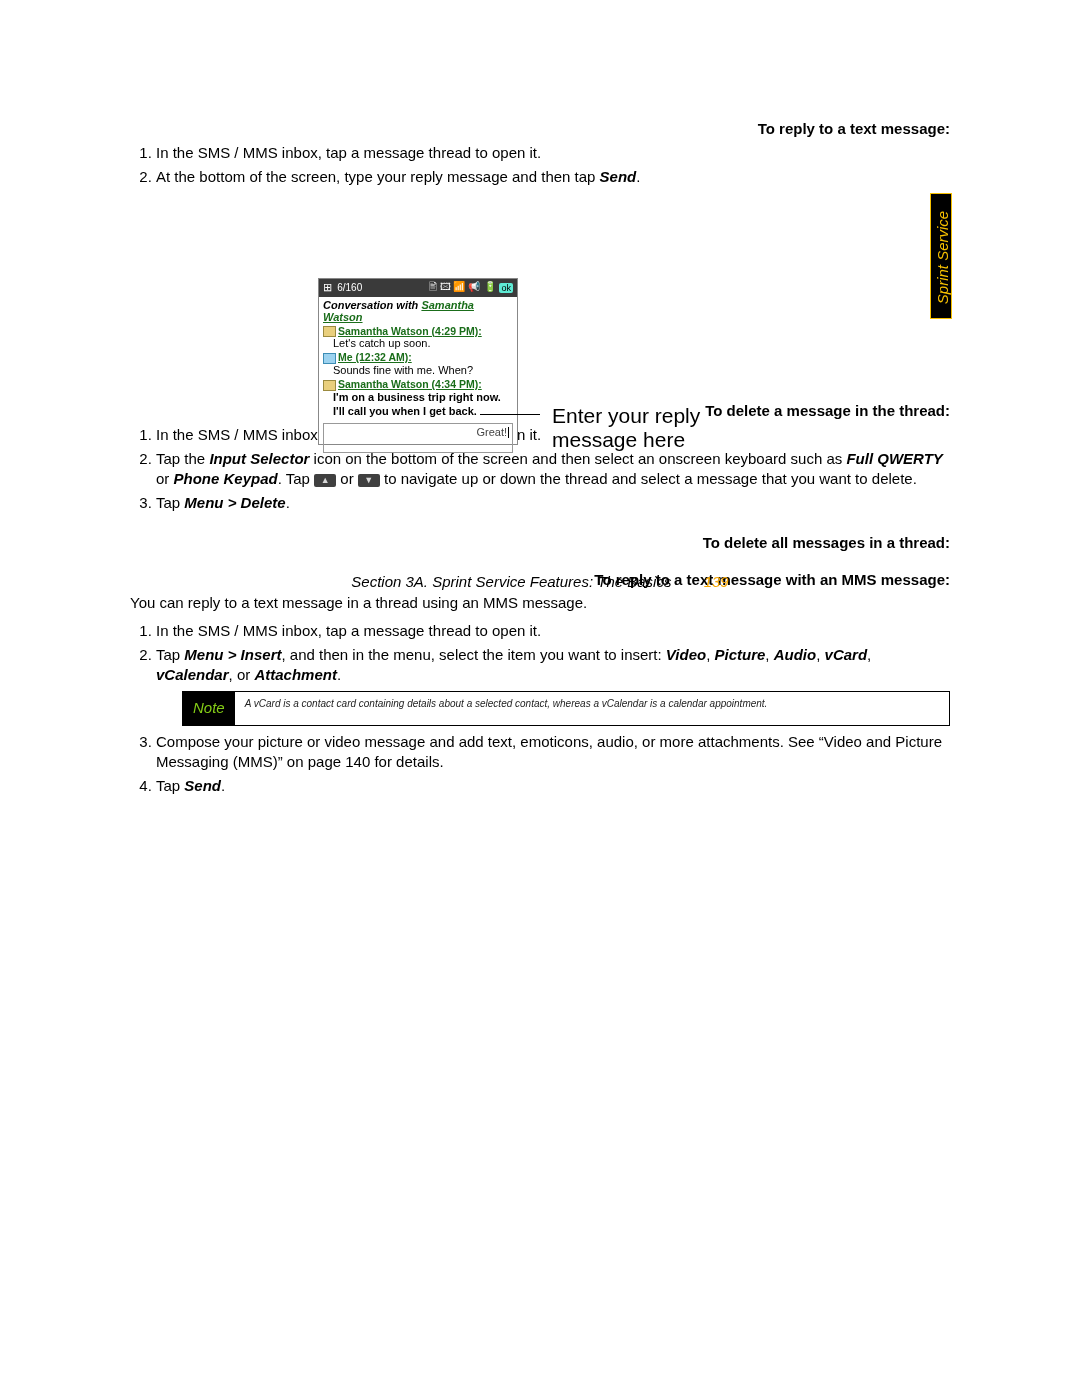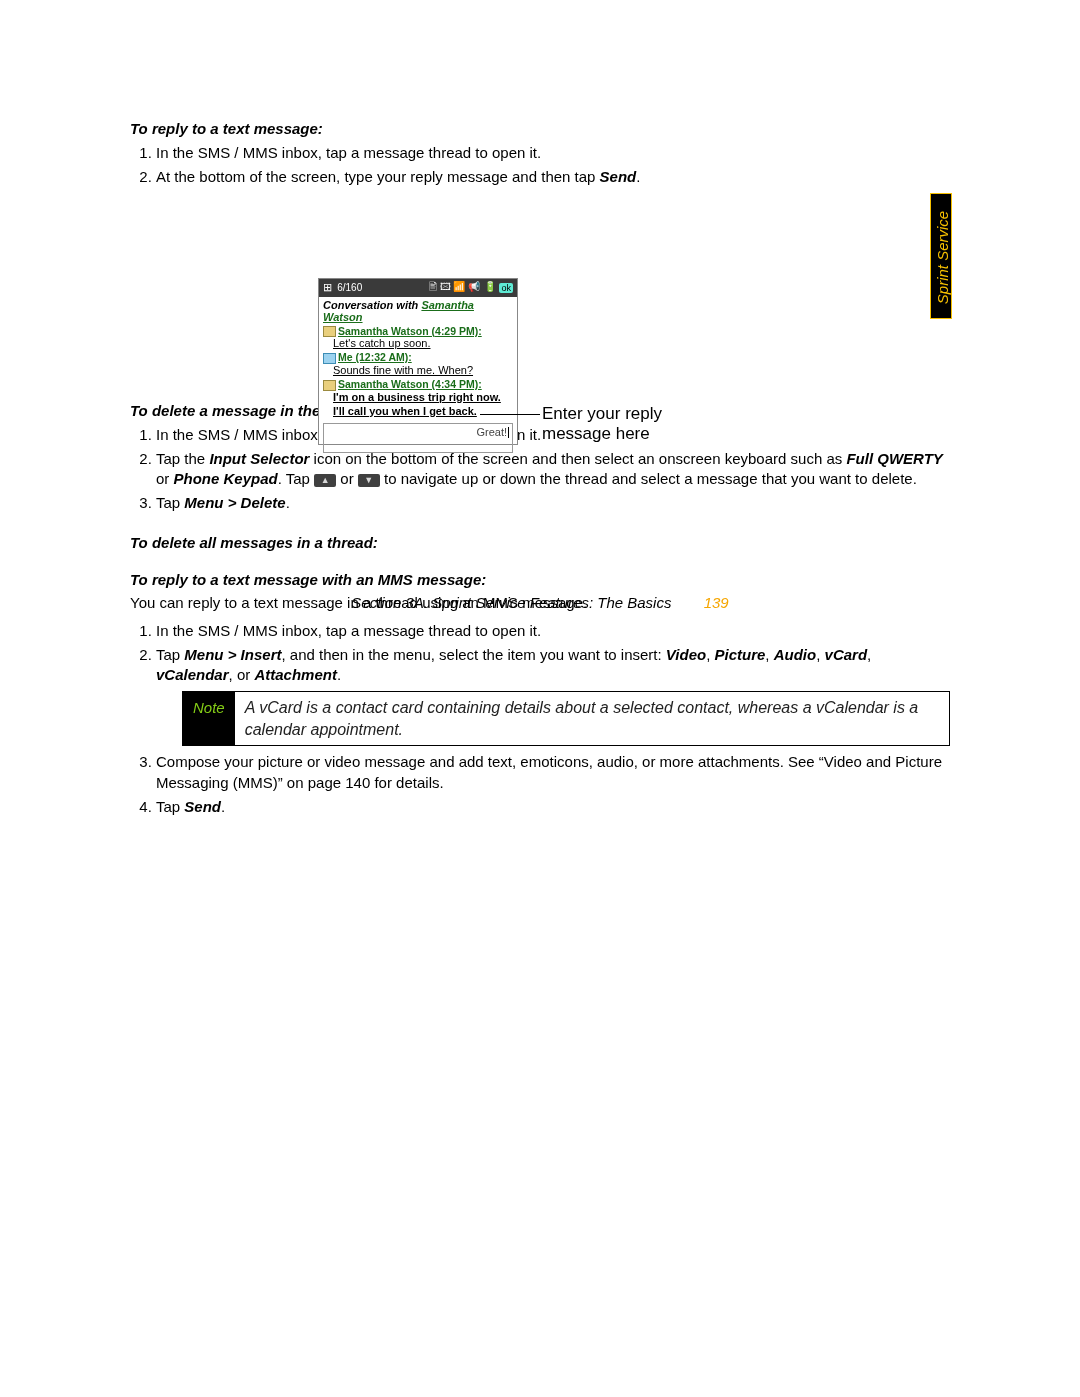--- a/index.html
+++ b/index.html
@@ -5,58 +5,58 @@
   html, body { margin:0; padding:0; background:#fff; }
   body { width:1080px; height:1397px; position:relative;
          font-family:Arial,Helvetica,sans-serif; color:#000; font-size:15px; }
   .page { position:absolute; left:130px; top:100px; width:820px; }
   .tab  { position:absolute; left:930px; top:193px; width:20px; height:124px;
           background:#000; border:1px solid #f6c000; }
   .tab span{ display:block; color:#f6c000; font-style:italic;
              transform:rotate(-90deg); transform-origin:center;
              white-space:nowrap; font-size:15px; position:relative;
              top:55px; left:-42px; width:106px; text-align:center; }
-  .h   { font-style:italic; font-weight:600; margin:20px 0 6px 0; }
+  .h   { font-weight:600; margin:20px 0 6px 0;text-align:right; }
   ol   { margin:0 0 14px 0; padding-left:26px; }
   li   { margin-bottom:4px; line-height:1.35; }
   .bi  { font-weight:bold; font-style:italic; }
   .navkey{ display:inline-block; width:22px; height:13px; background:#3f3f3f;
            border-radius:2px; vertical-align:middle; text-align:center;
            color:#d8d8d8; font-size:9px; line-height:13px; }
   .note { border:1px solid #000; display:flex; margin:6px 0 6px 26px; }
   .note-l{ background:#000; color:#84cc16; font-style:italic; padding:6px 10px;
            font-size:15px; }
-  .note-r{ padding:5px 10px; font-style:italic; font-size:16px; color:#222; }
+  .note-r{ padding:5px 10px; font-style:italic; font-size:10px; color:#222; }
   .footer{ position:absolute; bottom:220px; width:100%; text-align:center;
            font-style:italic; font-size:15px; }
   .footer .pg{ color:#f6a600; font-weight:400; font-style:italic;
                margin-left:28px; }
   
   .phone { position:absolute; left:188px; top:76px; width:198px; height:165px;
            border:1px solid #888; background:#fff; font-size:11px; }
   .pbar  { background:#3a3a3a; color:#fff; height:18px; display:flex;
            align-items:center; padding:0 4px; font-size:10px; }
   .pbar .win{font-size:11px;margin-right:5px;}
   .pbar .sp{flex:1;}
   .phone .title{ font-weight:bold; font-style:italic; padding:2px 4px; }
   .phone .title .u{ text-decoration:underline; color:#1a6d1a; }
   .sender{ color:#1a6d1a; text-decoration:underline; padding:0 4px;
            font-weight:bold; font-size:10.5px; }
   .sender .ic{display:inline-block;width:11px;height:9px;background:#e9cf7d;
               border:0.5px solid #9b8a3f;margin-right:2px;vertical-align:middle;}
   .me .ic{background:#9cd2ef;border-color:#3d8db5;}
-  .msg   { padding:0 14px 2px 14px;text-decoration:underline; }
+  .msg   { padding:0 14px 2px 14px; }
   .msg.b { font-weight:bold; }
   .reply { border:1px solid #999; margin:4px 4px 0 4px; height:24px;
            padding:2px 3px; color:#444; font-size:11px;text-align:right;}
   .caret { display:inline-block; border-right:1px solid #000; height:11px;
            margin-left:1px; vertical-align:middle; }
   .leader{ position:absolute; left:350px; top:212px; width:60px; height:0;
            border-top:0.5px solid #000; }
-  .callout{position:absolute; left:412px; top:202px; font-size:17px; }
+  .callout{position:absolute; left:422px; top:202px; font-size:21px; }
 </style>
 </head>
 <body>
 
 <div class="tab">
   <span>Sprint Service</span>
 </div>
 
 <div class="page">
 

